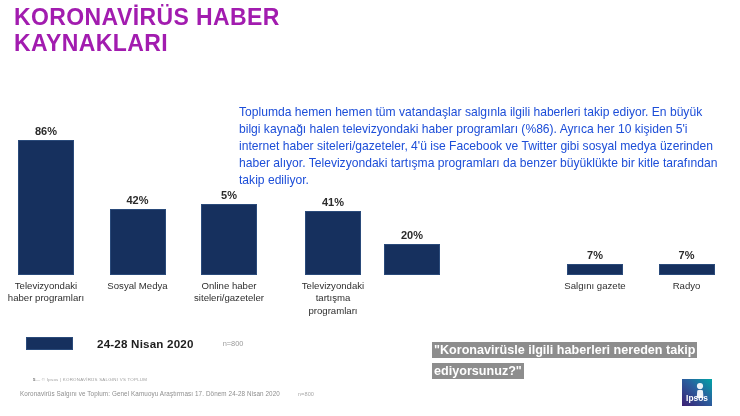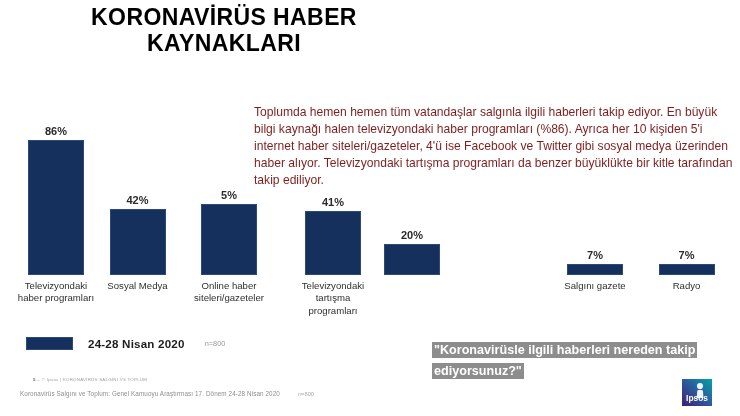--- a/index.html
+++ b/index.html
@@ -19,34 +19,33 @@
   
   #slide-title {
     position: absolute;
     left: 14px;
     top: 4px;
     width: 420px;
     font-size: 23px;
     font-weight: bold;
     line-height: 1.14;
     letter-spacing: 0.4px;
-    color: #000000;
+    color: #a21caf;
     white-space: pre-line;
-    text-align: center;
   }
 
   
   #intro-paragraph {
     position: absolute;
-    left: 254px;
+    left: 239px;
     top: 104px;
     width: 486px;
     font-size: 12.1px;
     line-height: 1.40;
-    color: #7f1d1d;
+    color: #1d4ed8;
     text-align: left;
   }
 
   
   #chart {
     position: absolute;
     left: 0px;
     top: 118px;
     width: 740px;
     height: 205px;
@@ -83,21 +82,21 @@
     white-space: pre-line;
   }
 
   
   #legend {
     position: absolute;
     left: 26px;
     top: 337px;
     display: flex;
     align-items: center;
-    gap: 15px;
+    gap: 24px;
   }
   #legend-swatch {
     width: 47px;
     height: 13px;
     background: #16305e;
     border: 1px solid #2a4a7a;
     box-sizing: border-box;
   }
   #legend-label {
     font-size: 11.6px;
@@ -171,21 +170,21 @@
 </style>
 </head>
 <body>
 
 <div id="slide-title">KORONAVİRÜS HABER
 KAYNAKLARI</div>
 
 <div id="intro-paragraph">Toplumda hemen hemen tüm vatandaşlar salgınla ilgili haberleri takip ediyor. En büyük bilgi kaynağı halen televizyondaki haber programları (%86). Ayrıca her 10 kişiden 5'i internet haber siteleri/gazeteler, 4'ü ise Facebook ve Twitter gibi sosyal medya üzerinden haber alıyor. Televizyondaki tartışma programları da benzer büyüklükte bir kitle tarafından takip ediliyor.</div>
 
 <div id="chart">
-    <div class="bar-col" style="left: 12px;">
+    <div class="bar-col" style="left: 2px;">
       <div class="bar-value">86%</div>
       <div class="bar-rect" style="height: 135px; background: rgb(22, 48, 94);"></div>
       <div class="bar-label">Televizyondaki
 haber programları</div>
     </div>
     <div class="bar-col" style="left: 93.5px;">
       <div class="bar-value">42%</div>
       <div class="bar-rect" style="height: 66px; background: rgb(22, 48, 94);"></div>
       <div class="bar-label">Sosyal Medya</div>
     </div>

